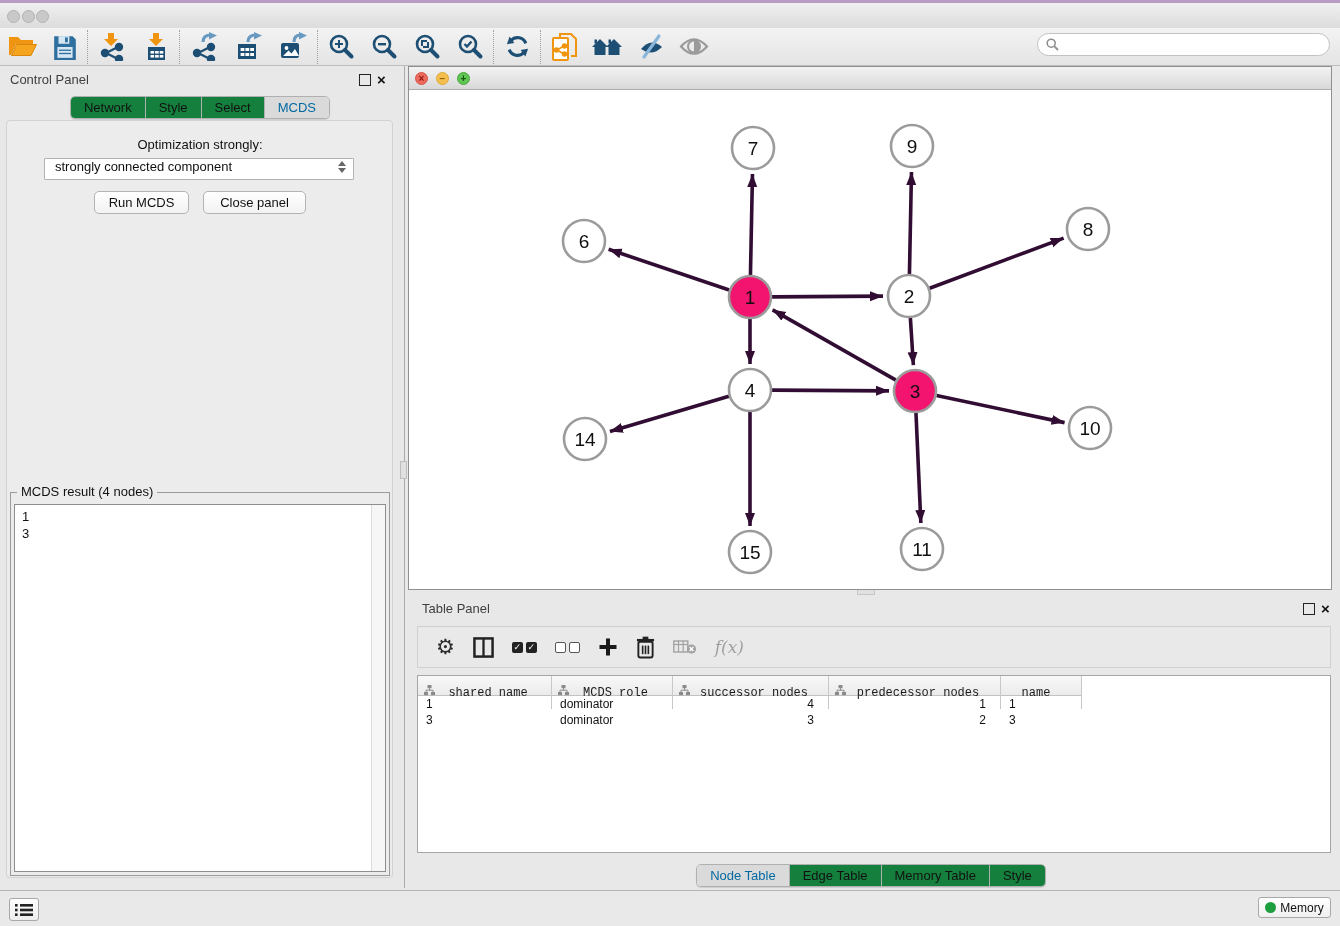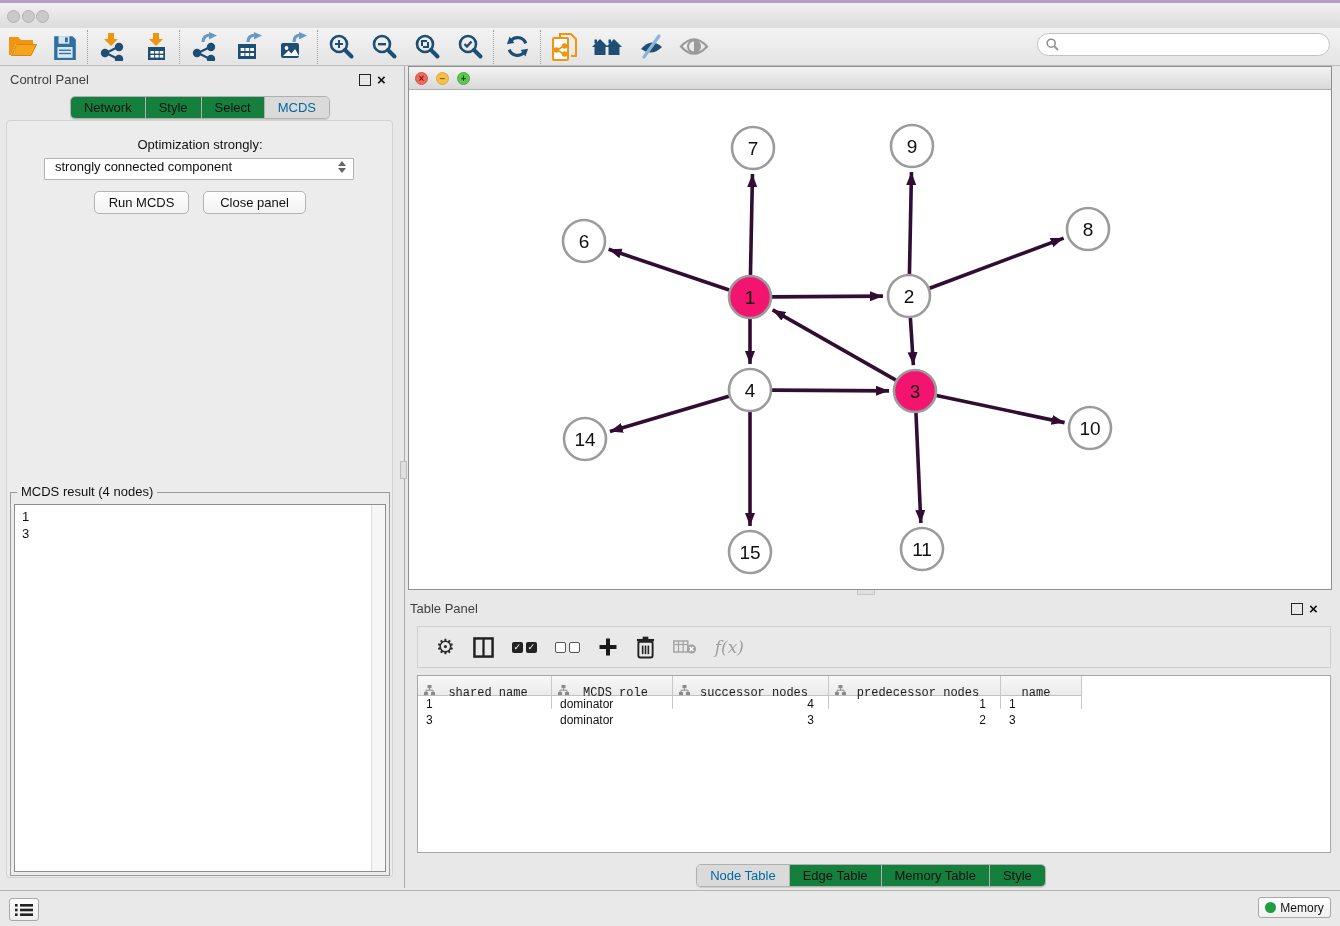--- a/index.html
+++ b/index.html
@@ -61,21 +61,21 @@
                 border-bottom:1px solid #aeaeae;}
   .light{position:absolute;top:4.5px;width:13px;height:13px;border-radius:50%;box-sizing:border-box;
          font-size:10px;font-weight:700;text-align:center;line-height:12px;}
   .light.red{left:6px;background:#ed6a5e;border:1px solid #d5544a;color:#8e150b;}
   .light.yellow{left:27px;background:#f5bf4f;border:1px solid #dda938;color:#925e00;}
   .light.green{left:48px;background:#61c555;border:1px solid #4aa73c;color:#135c0b;}
   .net-title{position:absolute;width:100%;text-align:center;top:3px;font-size:13px;color:#2b2b2b;}
   .net-canvas{position:absolute;left:0;top:22px;}
 
   
-  .tp-header{left:400px;top:596px;width:926px;height:26px;}
+  .tp-header{left:412px;top:596px;width:926px;height:26px;}
   .tp-toolbar{left:417px;top:626px;width:914px;height:42px;border:1px solid #d0d0d0;box-sizing:border-box;
               display:flex;align-items:center;background:#e9e9e9;}
   .tpi{margin-left:18px;display:flex;align-items:center;flex:0 0 auto;}
   .gear-glyph{font-size:21px;color:#2b2b2b;line-height:20px;}
   .cb{width:11px;height:11px;border-radius:2px;display:inline-block;box-sizing:border-box;}
   .cb.on{background:#222;color:#fff;font-size:9px;font-weight:700;text-align:center;line-height:11px;}
   .cb.off{background:#fff;border:1.6px solid #555;}
   .fx{font-family:"DejaVu Serif",serif;font-style:italic;font-size:17px;color:#9f9f9f;}
 
   .tbl{left:417px;top:675px;width:914px;height:178px;background:#fff;border:1px solid #a6a6a6;box-sizing:border-box;}

